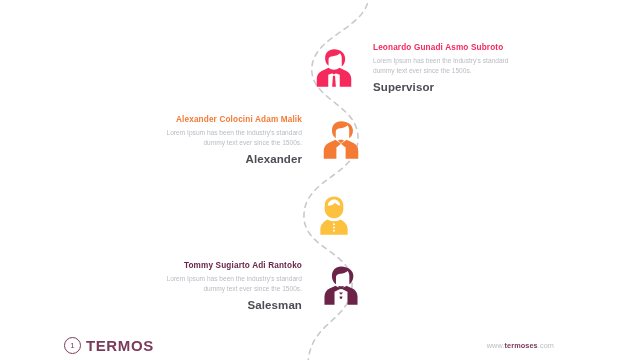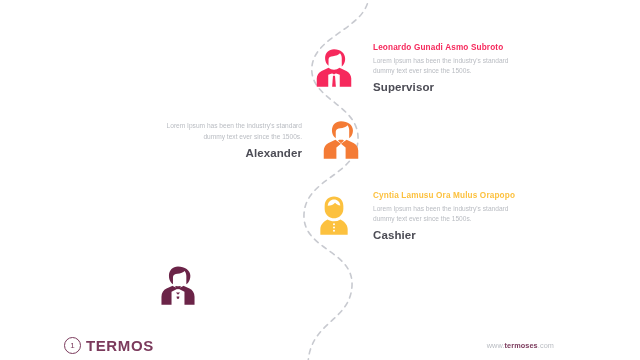--- a/index.html
+++ b/index.html
@@ -158,20 +158,21 @@
     </div>
     <div class="txt">
       <p class="name" style="color:#f6295c">Leonardo Gunadi Asmo Subroto</p>
       <p class="desc">Lorem Ipsum has been the industry's standard dummy text ever since the 1500s.</p>
       <p class="role">Supervisor</p>
     </div>
   </div>
 
   <div class="entry left-text" id="entry-marketing">
     <div class="txt">
+      <p class="name" style="color:#f47b35">Alexander Colocini Adam Malik</p>
       <p class="desc">Lorem Ipsum has been the industry's standard dummy text ever since the 1500s.</p>
       <p class="role">Alexander</p>
     </div>
     <div class="icon-wrap">
       <svg width="46" height="46" viewBox="0 0 64 64">
         <g fill="#f47b35">
           <path d="M32 6c-7.4 0-12.6 5.2-12.6 12.6 0 3.2.9 6 2.5 8.3.8 1.1 1.7 2 2.8 2.6V21.4c0-2 .6-3.4 1.8-4.3 2.5-1.7 6.2-1 10.5-2.7 1.7-.7 3-1.6 3.9-2.8 1.6 1.9 2.5 4.4 2.5 7.2v10.8c1.1-.7 2-1.6 2.8-2.7 1.6-2.3 2.4-5.1 2.4-8.3C48.6 11.2 41.4 6 32 6z"></path>
           <path d="M24.2 31.5 14.6 36C10.9 37.8 8 41.9 8 46.6V58h17.6V42.5l6.4-5.2-7.8-5.8z"></path>
           <path d="M39.8 31.5 49.4 36c3.7 1.8 6.6 5.9 6.6 10.6V58H38.4V42.5L32 37.3l7.8-5.8z"></path>
           <path d="M27.8 32.9 32 36.6l4.2-3.7-1.6-1.4a11.6 11.6 0 0 1-5.2 0z"></path>
@@ -185,28 +186,28 @@
       <svg width="46" height="46" viewBox="0 0 64 64">
         <g fill="#fcc13f">
           <path d="M32 5c-7.6 0-13 5.4-13 13v4.4c0 4.3 2 8.1 5.2 10.3 2.2 1.6 4.9 2.5 7.8 2.5s5.6-.9 7.8-2.5c3.2-2.2 5.2-6 5.2-10.3V18c0-7.6-5.4-13-13-13zm0 4.2c4.7 0 8.3 3.4 8.8 8.2-3.2-.6-5.6-1.9-7.3-4-2.2 2.6-5.6 4-10.2 4.2.6-4.9 4.1-8.4 8.7-8.4z"></path>
           <path d="M41 36.8a16.6 16.6 0 0 1-9 2.6c-3.4 0-6.5-1-9-2.6C18.4 39 13 43.6 13 50.2V58h38v-7.8c0-6.6-5.4-11.2-10-13.4z"></path>
           <circle cx="32" cy="43.5" r="1.35" fill="#ffffff"></circle>
           <circle cx="32" cy="48" r="1.35" fill="#ffffff"></circle>
           <circle cx="32" cy="52.5" r="1.35" fill="#ffffff"></circle>
         </g>
       </svg>
     </div>
+  </div>
+
+  <div class="entry left-text" id="entry-salesman">
     <div class="txt">
-      <p class="name" style="color:#fcc13f">Cyntia Lamusu Ora Mulus Orapopo</p>
+      <p class="name" style="color:#6b2448">Tommy Sugiarto Adi Rantoko</p>
       <p class="desc">Lorem Ipsum has been the industry's standard dummy text ever since the 1500s.</p>
-      <p class="role">Cashier</p>
-    </div>
-  </div>
-
-  <div class="entry left-text" id="entry-salesman">
+      <p class="role">Salesman</p>
+    </div>
     <div class="icon-wrap">
       <svg width="46" height="46" viewBox="0 0 64 64">
         <g fill="#6b2448">
           <path d="M32 5c-7.3 0-12.6 5.3-12.6 12.8 0 3.6 1 6.8 2.9 9.2.8 1 1.7 1.8 2.7 2.4V20.6c0-2 .6-3.4 1.8-4.2 2.5-1.7 6.2-1 10.5-2.7 1.6-.7 2.9-1.6 3.8-2.7 1.6 1.9 2.5 4.4 2.5 7.1v11.3c1-.6 1.9-1.4 2.7-2.4 1.8-2.4 2.9-5.6 2.9-9.2C49.2 10.3 41.3 5 32 5z"></path>
           <path d="M24.6 31.8 16 35.6C11.8 37.6 9 41.9 9 46.8V58h14V40l9-4.4-7.4-3.6z"></path>
           <path d="M39.4 31.8 48 35.6c4.2 2 7 6.3 7 11.2V58H41V40l-9-4.4 7.4-3.6z"></path>
           <path d="M32 36.5 25.6 58h12.8z" fill="#ffffff"></path>
           <path d="M27.8 33.2 32 37l4.2-3.8-1.4-1.3a12 12 0 0 1-5.5 0z" fill="#6b2448"></path>
           <path d="M29.1 41.2h5.8L32 44.1z" fill="#6b2448"></path>
           <path d="M30 46.5h4l-.6 3.4h-2.8z" fill="#6b2448"></path>

